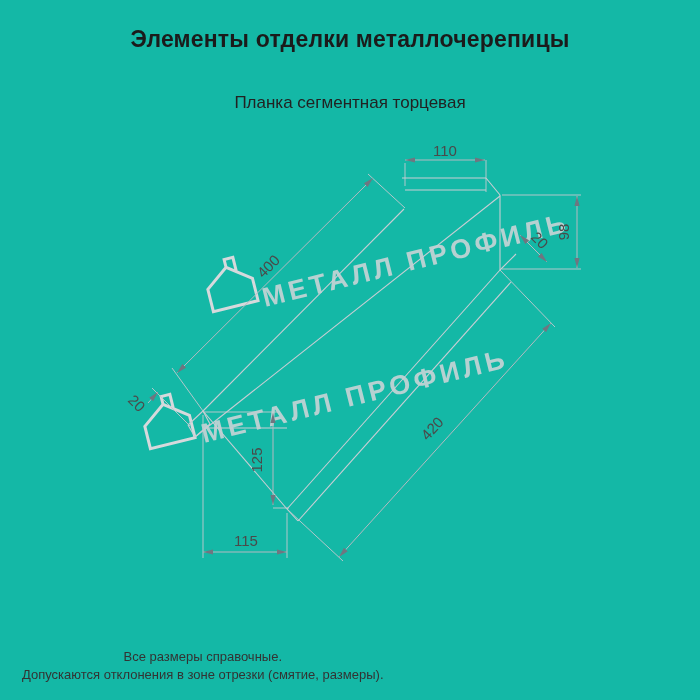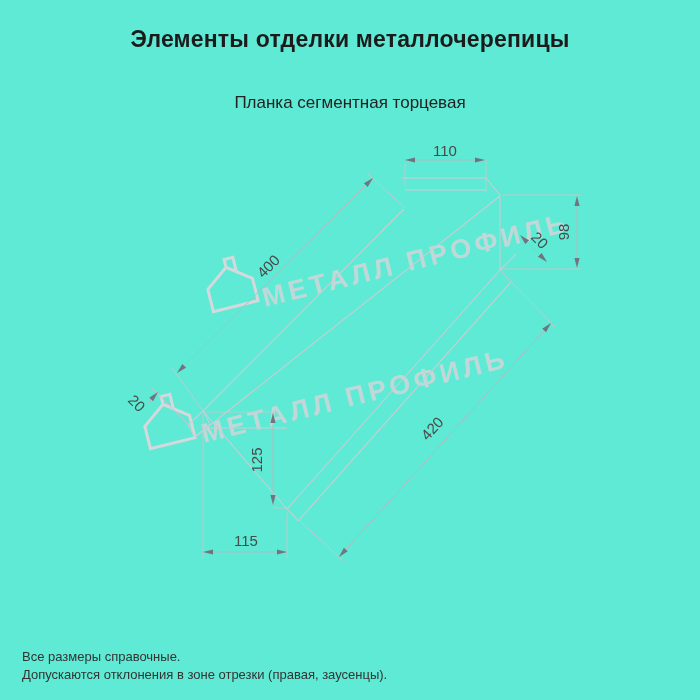--- a/index.html
+++ b/index.html
@@ -1,23 +1,23 @@
 <!DOCTYPE html>
 <html><head>
 <meta charset="utf-8">
 <style>
   html,body{margin:0;padding:0;background:#ffffff;}
-  .page{position:relative;width:700px;height:700px;background:#5eead4;overflow:hidden;
+  .page{position:relative;width:700px;height:700px;background:#14b8a6;overflow:hidden;
         font-family:"Liberation Sans","DejaVu Sans",sans-serif;}
   .title{position:absolute;top:26px;left:0;width:700px;text-align:center;
          font-size:23px;font-weight:bold;color:#1b1b1b;letter-spacing:.2px;}
   .subtitle{position:absolute;top:93px;left:0;width:700px;text-align:center;
             font-size:17px;color:#222;line-height:19px;}
   .drawing{position:absolute;left:0;top:0;width:700px;height:700px;}
-  .footer{position:absolute;left:22px;top:648px;font-size:13px;color:#333;line-height:18px;}
+  .footer{position:absolute;left:22px;top:648px;font-size:13px;color:#333;line-height:18px;text-align:center;}
   svg text.dim{font-family:"Liberation Sans","DejaVu Sans",sans-serif;font-size:15px;fill:#4a4a4a;}
   svg text.wm{font-family:"Liberation Sans","DejaVu Sans",sans-serif;font-weight:bold;
               font-size:27px;letter-spacing:4px;fill:#d3d6d9;opacity:.85;}
 </style>
 </head>
 <body>
 
 <div class="page">
 
   <div class="title">Элементы отделки металлочерепицы</div>
@@ -115,16 +115,16 @@
       <text class="dim" x="272" y="270" text-anchor="middle" transform="rotate(-45 272 270)">400</text>
       <text class="dim" x="133" y="407" text-anchor="middle" transform="rotate(45 133 407)">20</text>
       <text class="dim" x="262" y="460" text-anchor="middle" transform="rotate(-90 262 460)">125</text>
       <text class="dim" x="246" y="546" text-anchor="middle">115</text>
       <text class="dim" x="436" y="432" text-anchor="middle" transform="rotate(-47 436 432)">420</text>
     </g>
   </svg>
 
   <div class="footer">
     <div>Все размеры справочные.</div>
-    <div>Допускаются отклонения в зоне отрезки (правая, заусенцы).</div>
+    <div>Допускаются отклонения в зоне отрезки (смятие, размеры).</div>
   </div>
 
 </div>
 
 </body></html>

